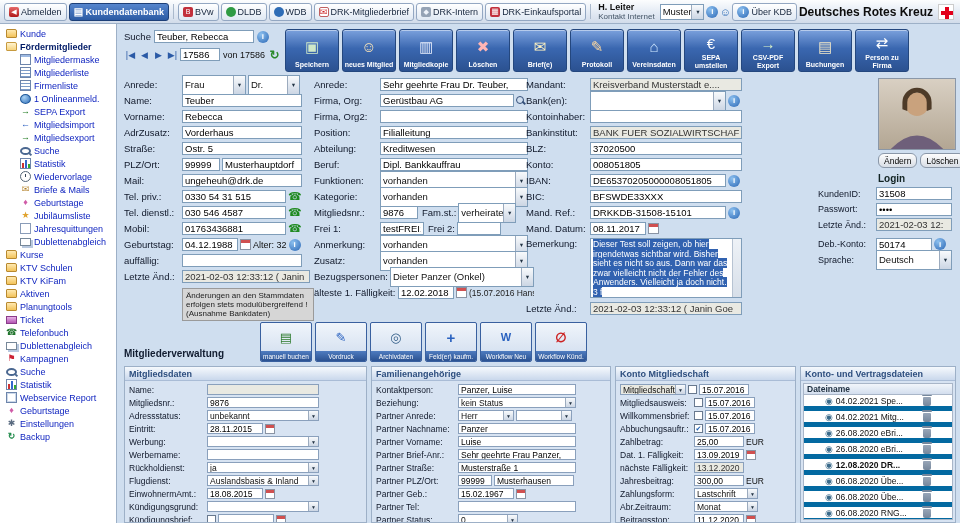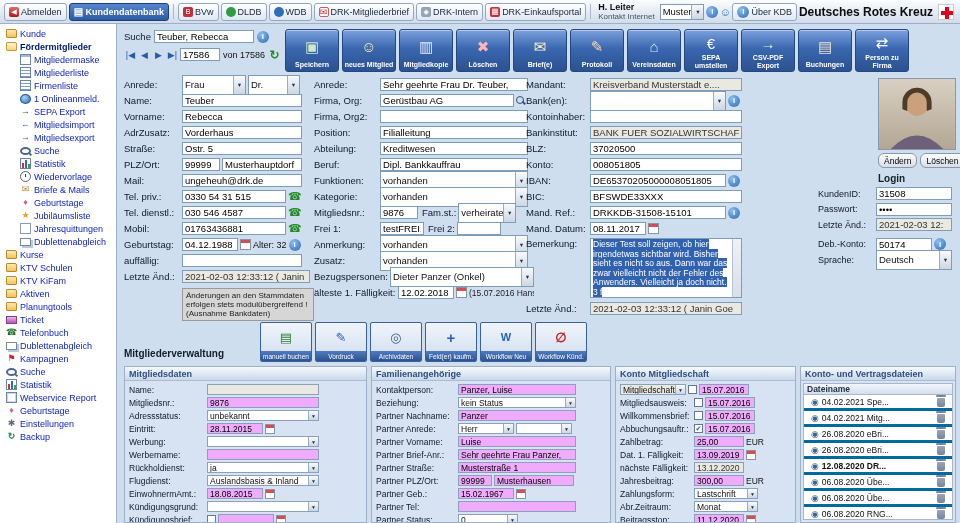--- a/index.html
+++ b/index.html
@@ -146,34 +146,34 @@
 .bottom{position:absolute;left:6px;top:342px;width:832px;height:157px;display:flex;gap:4px}
 .panel{border:1px solid #9db0c7;background:#d7e3f2;display:flex;flex-direction:column;overflow:hidden}
 .p1{width:243px}.p2{width:240px}.p3{width:181px}.p4{flex:1}
 .phead{height:14px;flex:0 0 14px;background:linear-gradient(#f6f9fd,#c9d8ec);border-bottom:1px solid #a9bcd6;display:flex;align-items:center;padding:0 4px;font-weight:bold;font-size:9px;color:#2d4e7e}
 .pbody{flex:1;padding:3px 4px;overflow:hidden}
 .brow{display:flex;align-items:center;height:11.5px;margin-bottom:1.5px;gap:2px}
 .brow label{font-size:8.5px}
 .p1 .brow label{flex:0 0 76px}
 .p2 .brow label{flex:0 0 80px}
 .p3 .brow label{flex:0 0 72px}
-.sin{height:11px;border:1px solid #8aa0bc;background:#f0abfc;font-family:inherit;font-size:8.5px;padding:0 2px}
+.sin{height:11px;border:1px solid #8aa0bc;background:#ffffff;font-family:inherit;font-size:8.5px;padding:0 2px}
 .sin.ro{background:#e9e9e2;color:#333}
 .ssel{position:relative;height:11px;border:1px solid #8aa0bc;background:#fff;font-size:8.5px;display:flex;align-items:center;padding:0 11px 0 2px;white-space:nowrap;overflow:hidden;cursor:pointer}
 .ssel::after{content:"▼";position:absolute;right:0;top:0;bottom:0;width:9px;font-size:5px;color:#234;display:flex;align-items:center;justify-content:center;background:linear-gradient(#f8fafc,#ccd6e4);border-left:1px solid #9cabbe}
 .ssel.ro{background:#e9e9e2}
 .cb{width:9px;height:9px;border:1px solid #68798f;background:#fff;display:inline-flex;align-items:center;justify-content:center;font-size:7px;color:#1a5fb4;flex:0 0 9px;cursor:pointer}
 .cb.checked::before{content:"✔"}
 .eur{font-size:8.5px}
 .scal{width:10px;height:10px;border:1px solid #8a94a4;background:linear-gradient(#d05050 0 3px,#fff 3px);flex:0 0 10px;cursor:pointer}
 
 .fb{display:flex;flex-direction:column;padding:2px}
 .fhead{height:12px;flex:0 0 12px;background:linear-gradient(#f2f6fb,#d3deee);border:1px solid #a9b6c8;display:flex;align-items:center;padding:0 3px;font-size:8.5px;font-weight:bold;color:#234;cursor:pointer}
 .flist{background:#fff;border:1px solid #a9b6c8;border-top:none;flex:1;overflow:hidden}
-.frow2{display:flex;align-items:center;height:16px;gap:3px;padding:0 7px;border-bottom:3px solid #0369a1;cursor:pointer}
+.frow2{display:flex;align-items:center;height:16px;gap:3px;padding:0 21px;border-bottom:5px solid #0369a1;cursor:pointer}
 .eye{color:#3a6a8a;font-size:9px}.eye::before{content:"◉"}
 .fname{flex:1;font-size:8.5px;white-space:nowrap;overflow:hidden}
 .fname.bold{font-weight:bold}
 .trash{width:8px;height:9px;position:relative;flex:0 0 8px;background:linear-gradient(#98a6b8,#76879c);border-radius:1px 1px 2px 2px;margin-top:1px;cursor:pointer}
 .trash::before{content:"";position:absolute;top:-3px;left:-1px;right:-1px;height:2px;background:#76879c;border-radius:1px}
 </style>
 </head>
 <body>
 
 <div id="app">
@@ -827,31 +827,31 @@
               <label>Kontaktperson:</label>
               <input class="sin w118" value="Panzer, Luise" style="">
             </div>
           <div class="brow">
               <label>Beziehung:</label>
               <div class="ssel w118">
                 <span>kein Status</span>
               </div>
             </div>
           <div class="brow">
-              <label>Partner Nachname:</label>
-              <input class="sin w118" value="Panzer" style="">
-            </div>
-          <div class="brow">
               <label>Partner Anrede:</label>
               <div class="ssel w56">
                 <span>Herr</span>
               </div>
               <div class="ssel w56">
                 <span></span>
               </div>
+            </div>
+          <div class="brow">
+              <label>Partner Nachname:</label>
+              <input class="sin w118" value="Panzer" style="">
             </div>
           <div class="brow">
               <label>Partner Vorname:</label>
               <input class="sin w118" value="Luise" style="">
             </div>
           <div class="brow">
               <label>Partner Brief-Anr.:</label>
               <input class="sin w118" value="Sehr geehrte Frau Panzer," style="">
             </div>
           <div class="brow">

